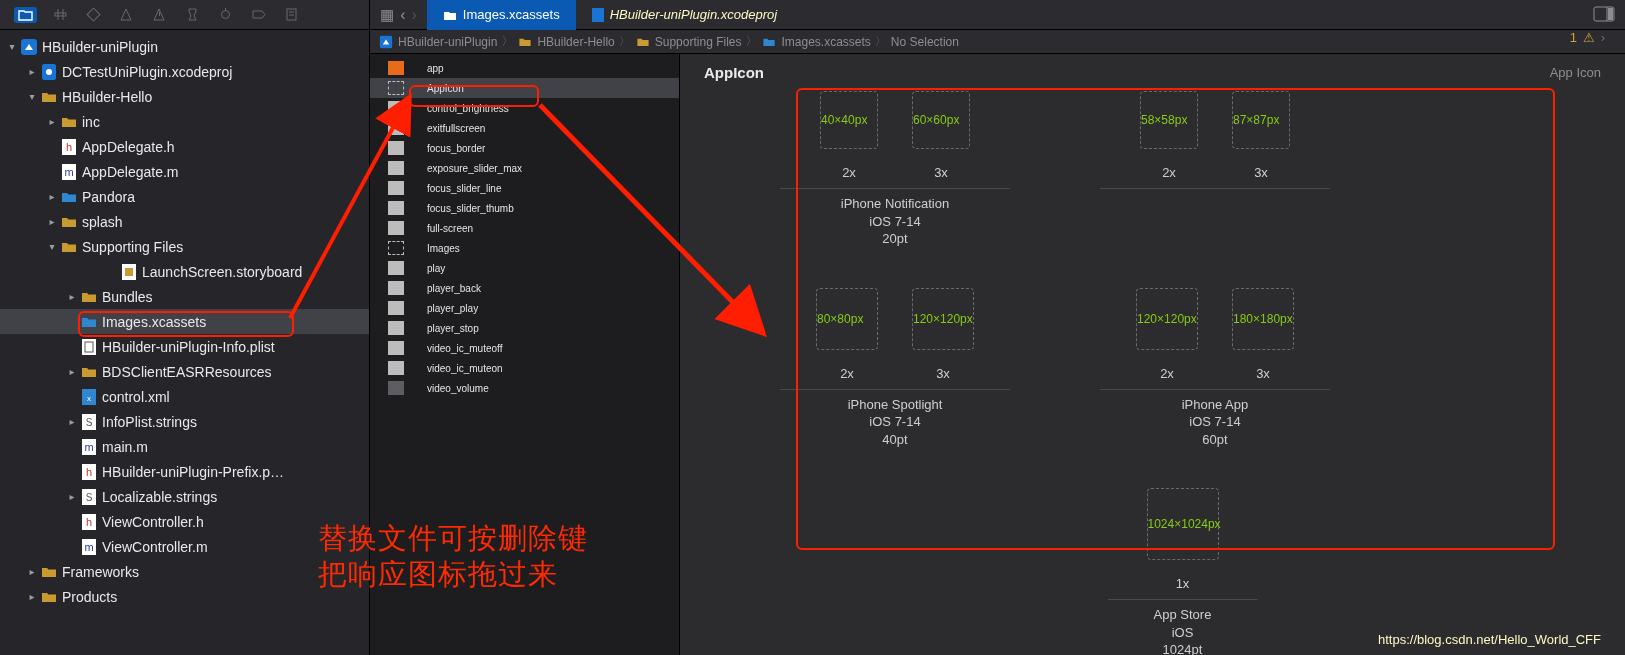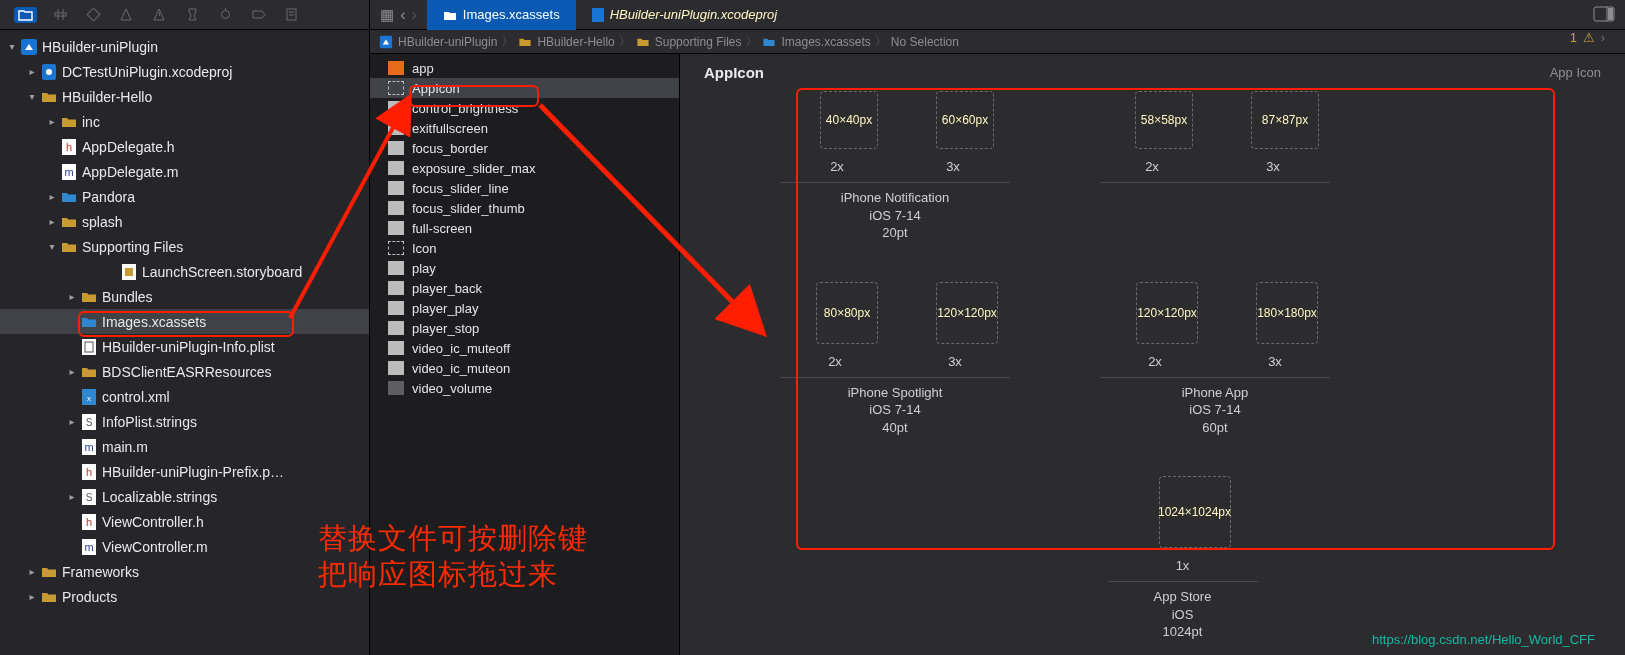--- a/index.html
+++ b/index.html
@@ -19,46 +19,46 @@
   
   .center { width: 330px; background: #1d1d20; border-right: 1px solid #000; display:flex; flex-direction:column; }
   .top-tabs { height: 30px; background: #2b2b30; display:flex; align-items:center; border-bottom:1px solid #000; }
   .top-tabs .grp { display:flex; align-items:center; gap:6px; padding:0 10px; color:#8e8e92;}
   .top-tabs .tab { height:30px; display:flex; align-items:center; padding:0 16px; gap:6px; color:#cfcfd2; font-size:13px;}
   .top-tabs .tab.active { background:#0a5ab4; color:#fff;}
   .jump-bar { height:24px; background:#2b2b30; display:flex; align-items:center; padding:0 8px; border-bottom:1px solid #000; color:#8e8e92; font-size:12px; gap:4px;}
   .jump-bar .seg { display:flex; align-items:center; gap:4px;}
   .jump-bar .chev { color:#6d6d72;}
   .asset-list { flex:1; overflow:auto; padding-top:4px;}
-  .asset-row { display:flex; align-items:center; height:20px; padding-left:18px; gap:8px; color:#e4e4e6; font-size:13px;}
+  .asset-row { display:flex; align-items:center; height:20px; padding-left:18px; gap:23px; color:#e4e4e6; font-size:10px;}
   .asset-row.selected { background:#414148;}
   .asset-row .aico { width:16px; height:14px; background:#bcbcbc; display:inline-block;}
   .asset-row .aico.dashed { background:none; border:1px dashed #bcbcbc;}
   .asset-row .aico.orange { background:#e86b1c;}
   .asset-row .aico.snd { background:#5e5e62;}
   
   .editor { flex:1; background:#2c2c2e; display:flex; flex-direction:column; position:relative;}
   .editor-head { display:flex; align-items:center; justify-content:space-between; padding:10px 24px 0 24px;}
   .editor-head .title { font-weight:700; font-size:15px; color:#e9e9ea;}
   .editor-head .sub { color:#8e8e92; font-size:13px;}
   .canvas { flex:1; padding:10px 40px 10px 100px; overflow:auto; display:flex; flex-wrap:wrap; gap:40px 90px; align-content:flex-start;}
   .icon-group { display:flex; flex-direction:column; align-items:center;}
   .slots { display:flex; gap:34px;}
   .slot { display:flex; flex-direction:column; align-items:center;}
-  .well { border:1px dashed #6a6a6e; border-radius:4px; display:flex; align-items:center; justify-content:center; color:#fef9c3; font-size:12px;margin-left:24px;}
-  .scale { margin-top:10px; color:#cfcfd2; font-size:13px;}
+  .well { border:1px dashed #6a6a6e; border-radius:4px; display:flex; align-items:center; justify-content:flex-start; color:#84cc16; font-size:12px;}
+  .scale { margin-top:16px; color:#cfcfd2; font-size:13px;}
   .rule { width:100%; height:1px; background:#4a4a4e; margin:8px 0 6px 0;}
   .cap { text-align:center; color:#cfcfd2; font-size:13px; line-height:1.35;}
   
   .redbox { position:absolute; border:2.5px solid #ff1e00; border-radius:6px; pointer-events:none;}
   .anntext { position:absolute; color:#ff2a00; font-size:29px; font-weight:400; line-height:1.25; letter-spacing:1px;}
   .warn { position:absolute; right:20px; top:30px; display:flex; align-items:center; gap:6px; color:#caa33a;}
   .warn .tri { color:#caa33a;}
   .side-toggle { position:absolute; right:10px; top:6px; color:#8e8e92;}
-  .watermark { position:absolute; right:30px; bottom:8px; color:#14b8a6; font-size:13px;}
+  .watermark { position:absolute; right:24px; bottom:8px; color:#fef9c3; font-size:13px;}
   svg { display:block;}
 </style>
 </head>
 <body>
 
 <div class="root">
 
   <div class="navigator">
     <div class="nav-toolbar">
       <span class="ico active">
@@ -453,21 +453,21 @@
             <div class="asset-row">
               <span class="aico"></span>
               <span>focus_slider_thumb</span>
             </div>
             <div class="asset-row">
               <span class="aico"></span>
               <span>full-screen</span>
             </div>
             <div class="asset-row">
               <span class="aico dashed"></span>
-              <span>Icon</span>
+              <span>Images</span>
             </div>
             <div class="asset-row">
               <span class="aico"></span>
               <span>play</span>
             </div>
             <div class="asset-row">
               <span class="aico"></span>
               <span>player_back</span>
             </div>
             <div class="asset-row">
@@ -523,21 +523,21 @@
             </div>
             <div class="icon-group">
               <div class="slots">
                 <div class="slot">
                   <div class="well" style="width:58px;height:58px">
                     <span>58×58px</span>
                   </div>
                   <div class="scale">2x</div>
                 </div>
                 <div class="slot">
-                  <div class="well" style="width:68px;height:58px">
+                  <div class="well" style="width:58px;height:58px">
                     <span>87×87px</span>
                   </div>
                   <div class="scale">3x</div>
                 </div>
               </div>
               <div class="rule" style="width: 230px;"></div>
             </div>
             <div class="icon-group">
               <div class="slots">
                 <div class="slot">

